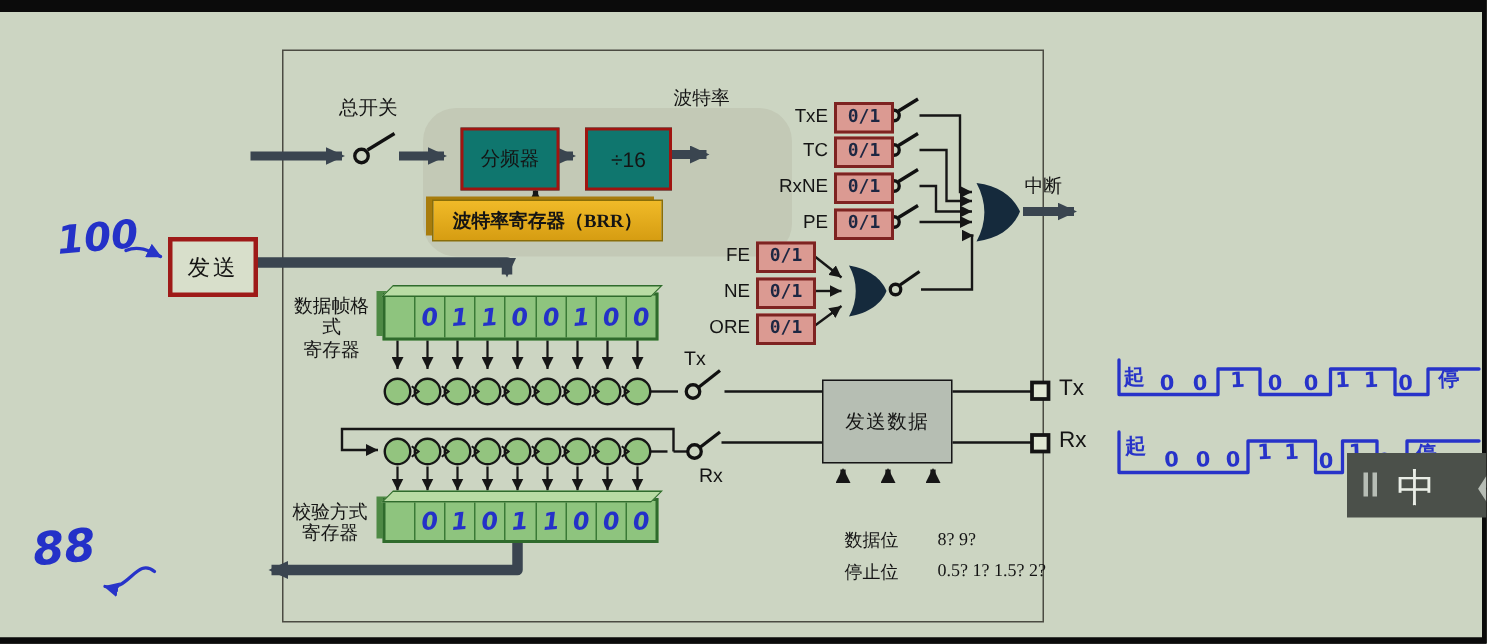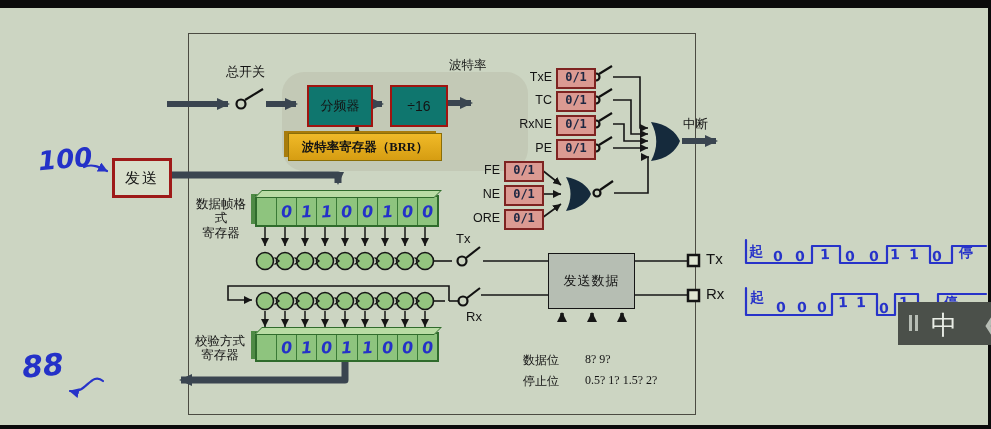--- a/index.html
+++ b/index.html
@@ -25,21 +25,21 @@
   .cell{flex:1;display:flex;align-items:center;justify-content:center;}
   .cell + .cell{border-left:1.8px solid #3a7a36;}
   .bit{color:#2431c8;font:italic bold 16px "DejaVu Sans",sans-serif;transform:rotate(-4deg);}
   .flag-label{font-family:"Liberation Sans",sans-serif;font-size:12.5px;text-align:right;z-index:8;}
   .flag-value{background:#db9a92;border:2px solid #7e2321;color:#1d2742;text-align:center;
         font:bold 12px "DejaVu Sans Mono",monospace;line-height:15px;z-index:8;}
   .sans{font-family:"Liberation Sans",sans-serif;}
   .ctrl{background:#b6beb3;border:1.6px solid #161616;display:flex;align-items:center;justify-content:center;
         font-size:13px;letter-spacing:1px;z-index:8;}
   .opt{display:flex;font-size:12px;z-index:8;}
-  .opt .nm{width:62px;}
+  .opt .nm{width:62px;margin-left:40px;}
   .hand{color:#2431c8;font:italic bold 26px "DejaVu Sans",sans-serif;z-index:8;transform:rotate(-5deg);}
   .wf{position:absolute;color:#2733c9;font:bold 14px "DejaVu Sans",sans-serif;transform:translateX(-50%) rotate(-2deg);z-index:8;}
   .overlay{left:898px;top:302px;width:93px;height:43px;background:#4b504a;z-index:50;overflow:hidden;}
   .pbar{position:absolute;width:2.5px;height:16px;background:#b7bdb5;top:13px;}
   .ovtxt{position:absolute;left:33px;top:6px;color:#e9ede6;font-size:26px;font-family:"Liberation Sans",sans-serif;}
   .ovarrow{position:absolute;left:84px;top:8px;color:#b7bdb5;font-size:24px;font-family:"DejaVu Sans",sans-serif;}
 </style>
 </head>
 <body>
 

